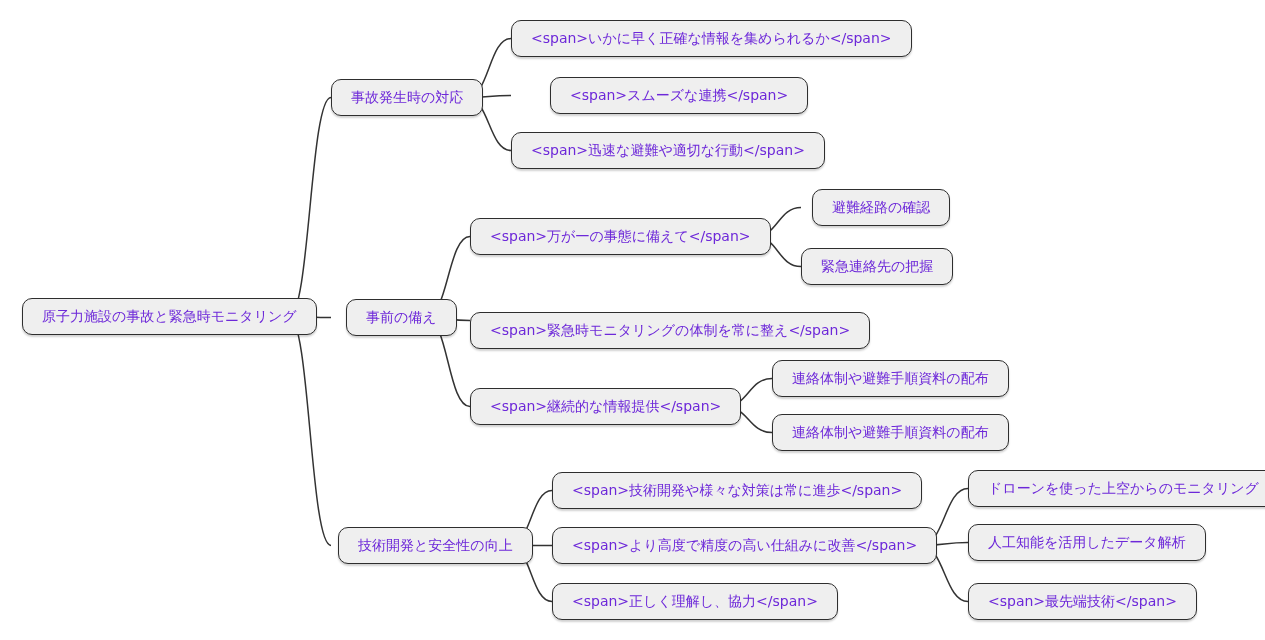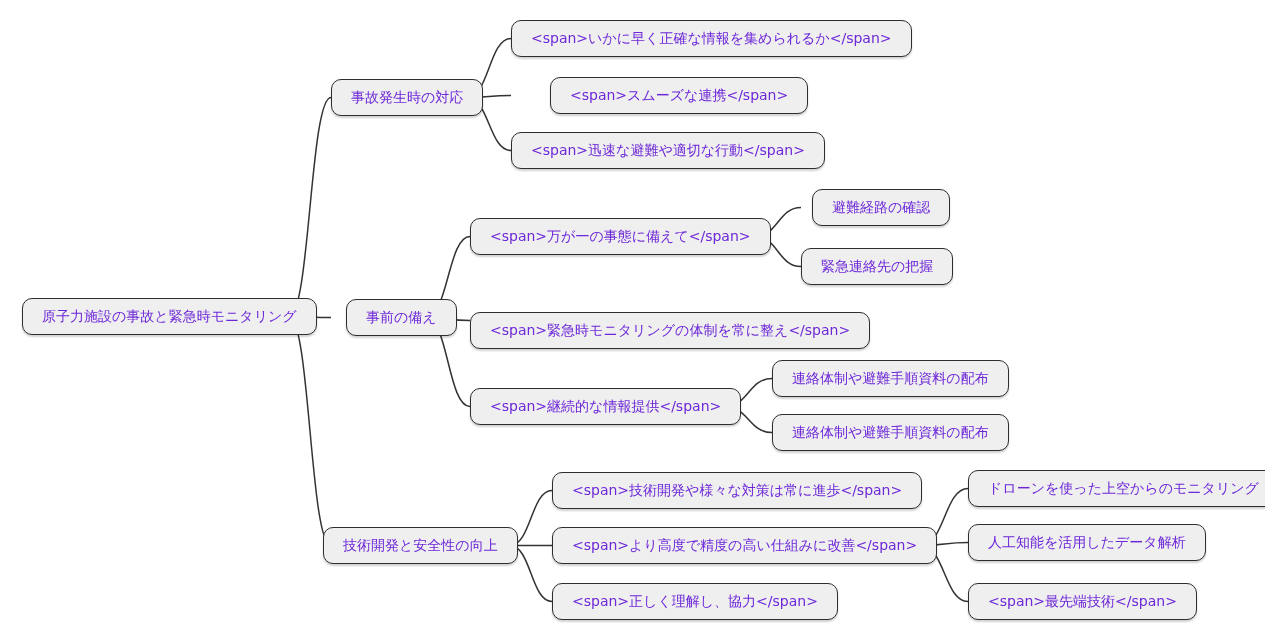--- a/index.html
+++ b/index.html
@@ -73,20 +73,20 @@
     <div class="node" style="left: 511px; top: 77px; margin-left: 39px;">&lt;span&gt;スムーズな連携&lt;/span&gt;</div>
     <div class="node" style="left: 511px; top: 132px; border-radius: 10px;">&lt;span&gt;迅速な避難や適切な行動&lt;/span&gt;</div>
     <div class="node" style="left: 346px; top: 299px;">事前の備え</div>
     <div class="node" style="left: 470px; top: 218px; text-align: right;">&lt;span&gt;万が一の事態に備えて&lt;/span&gt;</div>
     <div class="node" style="left: 812px; top: 189px;">避難経路の確認</div>
     <div class="node" style="left: 801px; top: 248px;">緊急連絡先の把握</div>
     <div class="node" style="left: 470px; top: 302px; margin-top: 10px;">&lt;span&gt;緊急時モニタリングの体制を常に整え&lt;/span&gt;</div>
     <div class="node" style="left: 470px; top: 388px;">&lt;span&gt;継続的な情報提供&lt;/span&gt;</div>
     <div class="node" style="left: 772px; top: 360px;">連絡体制や避難手順資料の配布</div>
     <div class="node" style="left: 772px; top: 414px;">連絡体制や避難手順資料の配布</div>
-    <div class="node" style="left: 323px; top: 527px;">技術開発と安全性の向上</div>
+    <div class="node" style="left: 338px; top: 527px;">技術開発と安全性の向上</div>
     <div class="node" style="left: 552px; top: 472px;">&lt;span&gt;技術開発や様々な対策は常に進歩&lt;/span&gt;</div>
     <div class="node" style="left: 552px; top: 527px;">&lt;span&gt;より高度で精度の高い仕組みに改善&lt;/span&gt;</div>
     <div class="node" style="left: 968px; top: 470px;">ドローンを使った上空からのモニタリング</div>
     <div class="node" style="left: 968px; top: 524px;">人工知能を活用したデータ解析</div>
     <div class="node" style="left: 968px; top: 583px;">&lt;span&gt;最先端技術&lt;/span&gt;</div>
     <div class="node" style="left: 552px; top: 583px;">&lt;span&gt;正しく理解し、協力&lt;/span&gt;</div>
   </div>
 
 </body></html>

